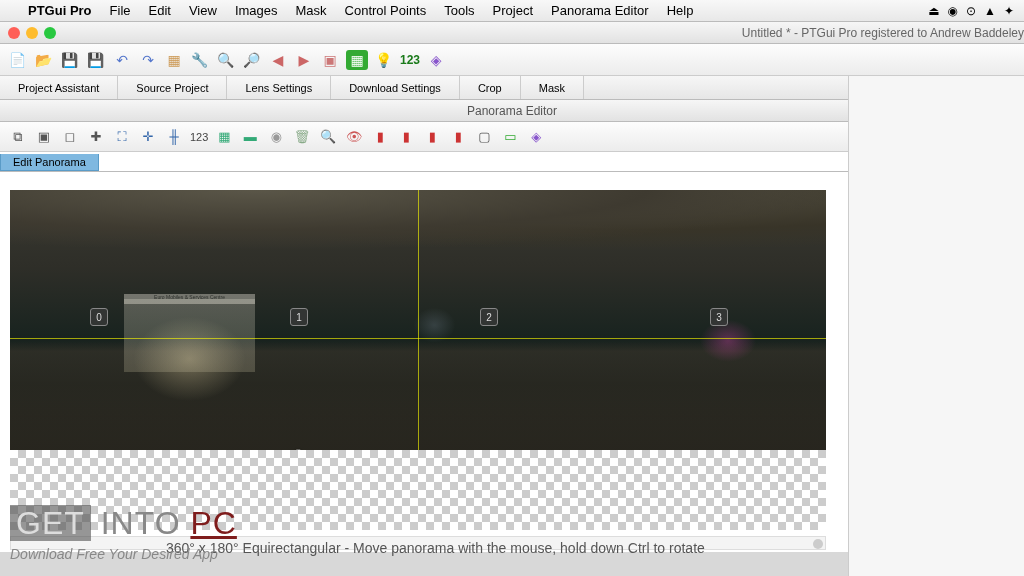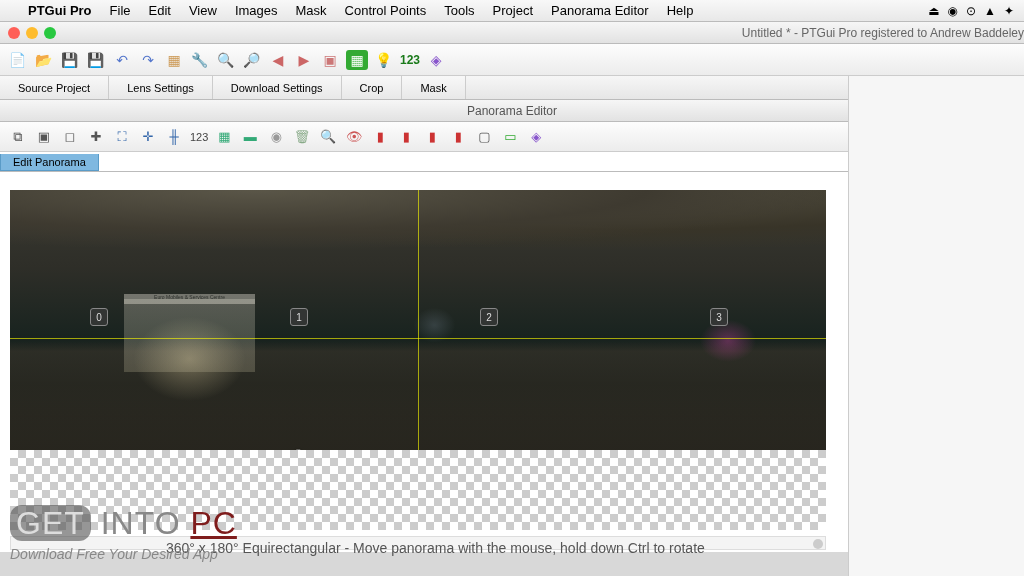--- a/index.html
+++ b/index.html
@@ -62,21 +62,21 @@
  background-position:0 0,0 8px,8px -8px,-8px 0;
  background-color:#fff;
 }
 .scroll-v { position:absolute; right:2px; top:18px; width:14px; height:340px; background:#f4f4f4; border:1px solid #ddd; }
 .scroll-h { position:absolute; left:10px; bottom:2px; width:816px; height:14px; background:#f4f4f4; border:1px solid #ddd; }
 .scroll-h .thumb { position:absolute; right:2px; top:2px; width:10px; height:10px; background:#ccc; border-radius:5px; }
 
 .status-bar { position:absolute; bottom:20px; left:166px; font-size:14px; color:#555; }
 
 .watermark { position:absolute; left:10px; bottom:34px; font-size:32px; font-weight:300; color:#888; letter-spacing:1px; }
-.watermark .g { background:rgba(80,80,80,0.6); color:#ddd; padding:0 6px;border-radius:12px; }
+.watermark .g { background:rgba(80,80,80,0.6); color:#ddd; padding:0 6px; }
 .watermark .pc { color:#7f1d1d; font-weight:400;text-decoration:underline; }
 .dl-text { position:absolute; left:10px; bottom:14px; font-size:14px; color:#888; font-style:italic; }
 
 .right-fill { position:absolute; right:0; top:76px; width:176px; bottom:0; background:#f6f6f6; border-left:1px solid #ccc; }
 </style>
 </head>
 <body>
 
 <div class="mac-menubar">
   <span class="apple"></span>
@@ -123,20 +123,21 @@
   <span class="tbtn" style="color:#c66">◀</span>
   <span class="tbtn" style="color:#c66">▶</span>
   <span class="tbtn" style="color:#c77">▣</span>
   <span class="tbtn" style="background:#3a3;color:#fff;width:22px;border-radius:3px">▦</span>
   <span class="tbtn" style="color:#ea5">💡</span>
   <span class="tnum">123</span>
   <span class="tbtn" style="color:#85c">◈</span>
 </div>
 
 <div class="tabs-row">
+  <div class="tab">Project Assistant</div>
   <div class="tab">Source Project</div>
   <div class="tab">Lens Settings</div>
   <div class="tab">Download Settings</div>
   <div class="tab">Crop</div>
   <div class="tab">Mask</div>
 </div>
 
 <div class="subwindow-title">
   <span>Panorama Editor</span>
 </div>

